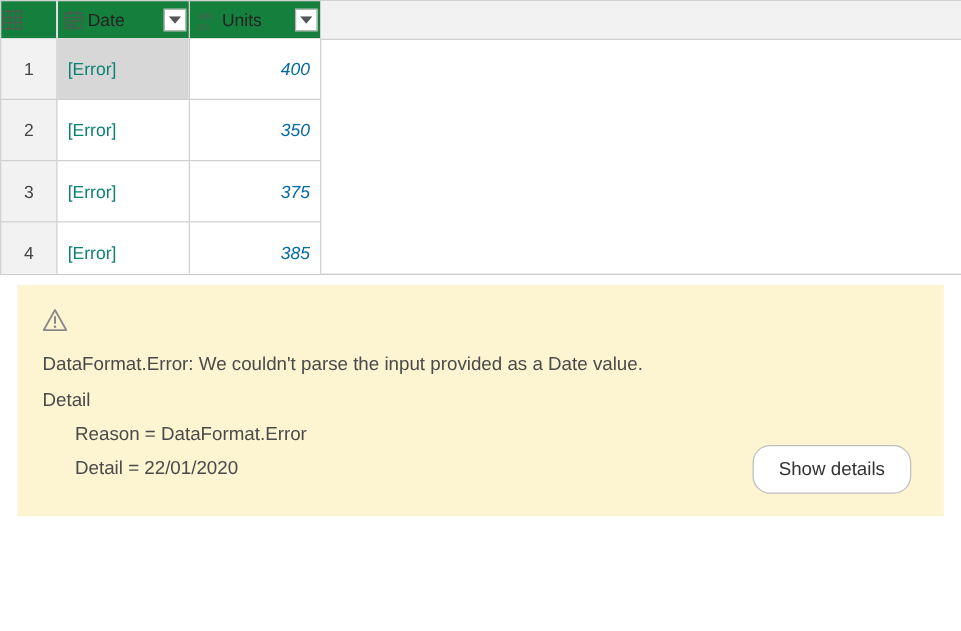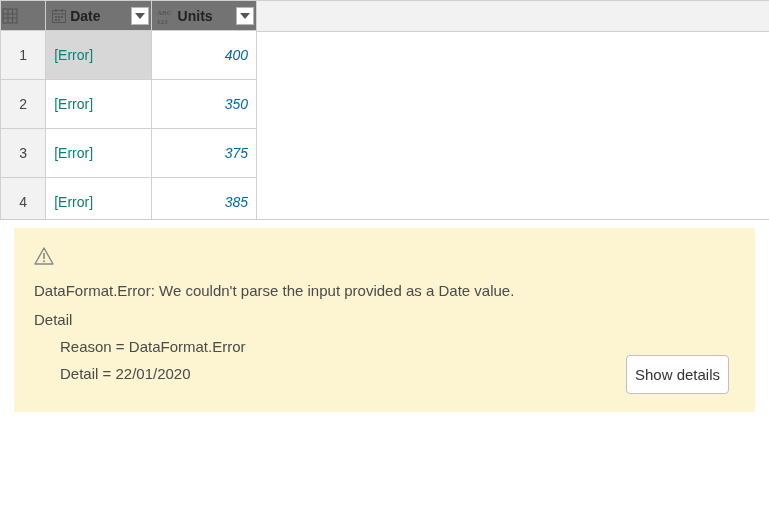--- a/index.html
+++ b/index.html
@@ -25,22 +25,22 @@
   th, td {
     border: 1px solid #d0d0d0;
     padding: 0;
     height: 30px;
     vertical-align: middle;
   }
   .rownum-col { width: 45px; }
   .date-col { width: 105px; }
   .units-col { width: 105px; }
   th {
-    background: #737373;
-    font-weight: 700;
+    background: #15803d;
+    font-weight: 400;
     font-size: 14px;
     text-align: left;
     position: relative;
   }
   .corner-cell {
     text-align: center;
   }
   .hdr-inner {
     display: flex;
     align-items: center;
@@ -130,22 +130,22 @@
   .err-body { flex: 1; }
   .err-msg { margin-bottom: 12px; }
   .err-sub { margin-bottom: 10px; }
   .err-kv { margin-left: 26px; margin-bottom: 10px; font-size:15px;}
   .show-details-btn {
     position: absolute;
     right: 26px;
     bottom: 18px;
     background: #fff;
     border: 1px solid #bfbfbf;
-    border-radius: 4px;
-    padding: 10px 8px;
+    border-radius: 14px;
+    padding: 10px 20px;
     font-size: 15px;
     color: #333;
     cursor: pointer;
   }
   .icon-svg { display:block; }
   .table-outer{ position:relative; }
 </style>
 </head>
 <body>
 

